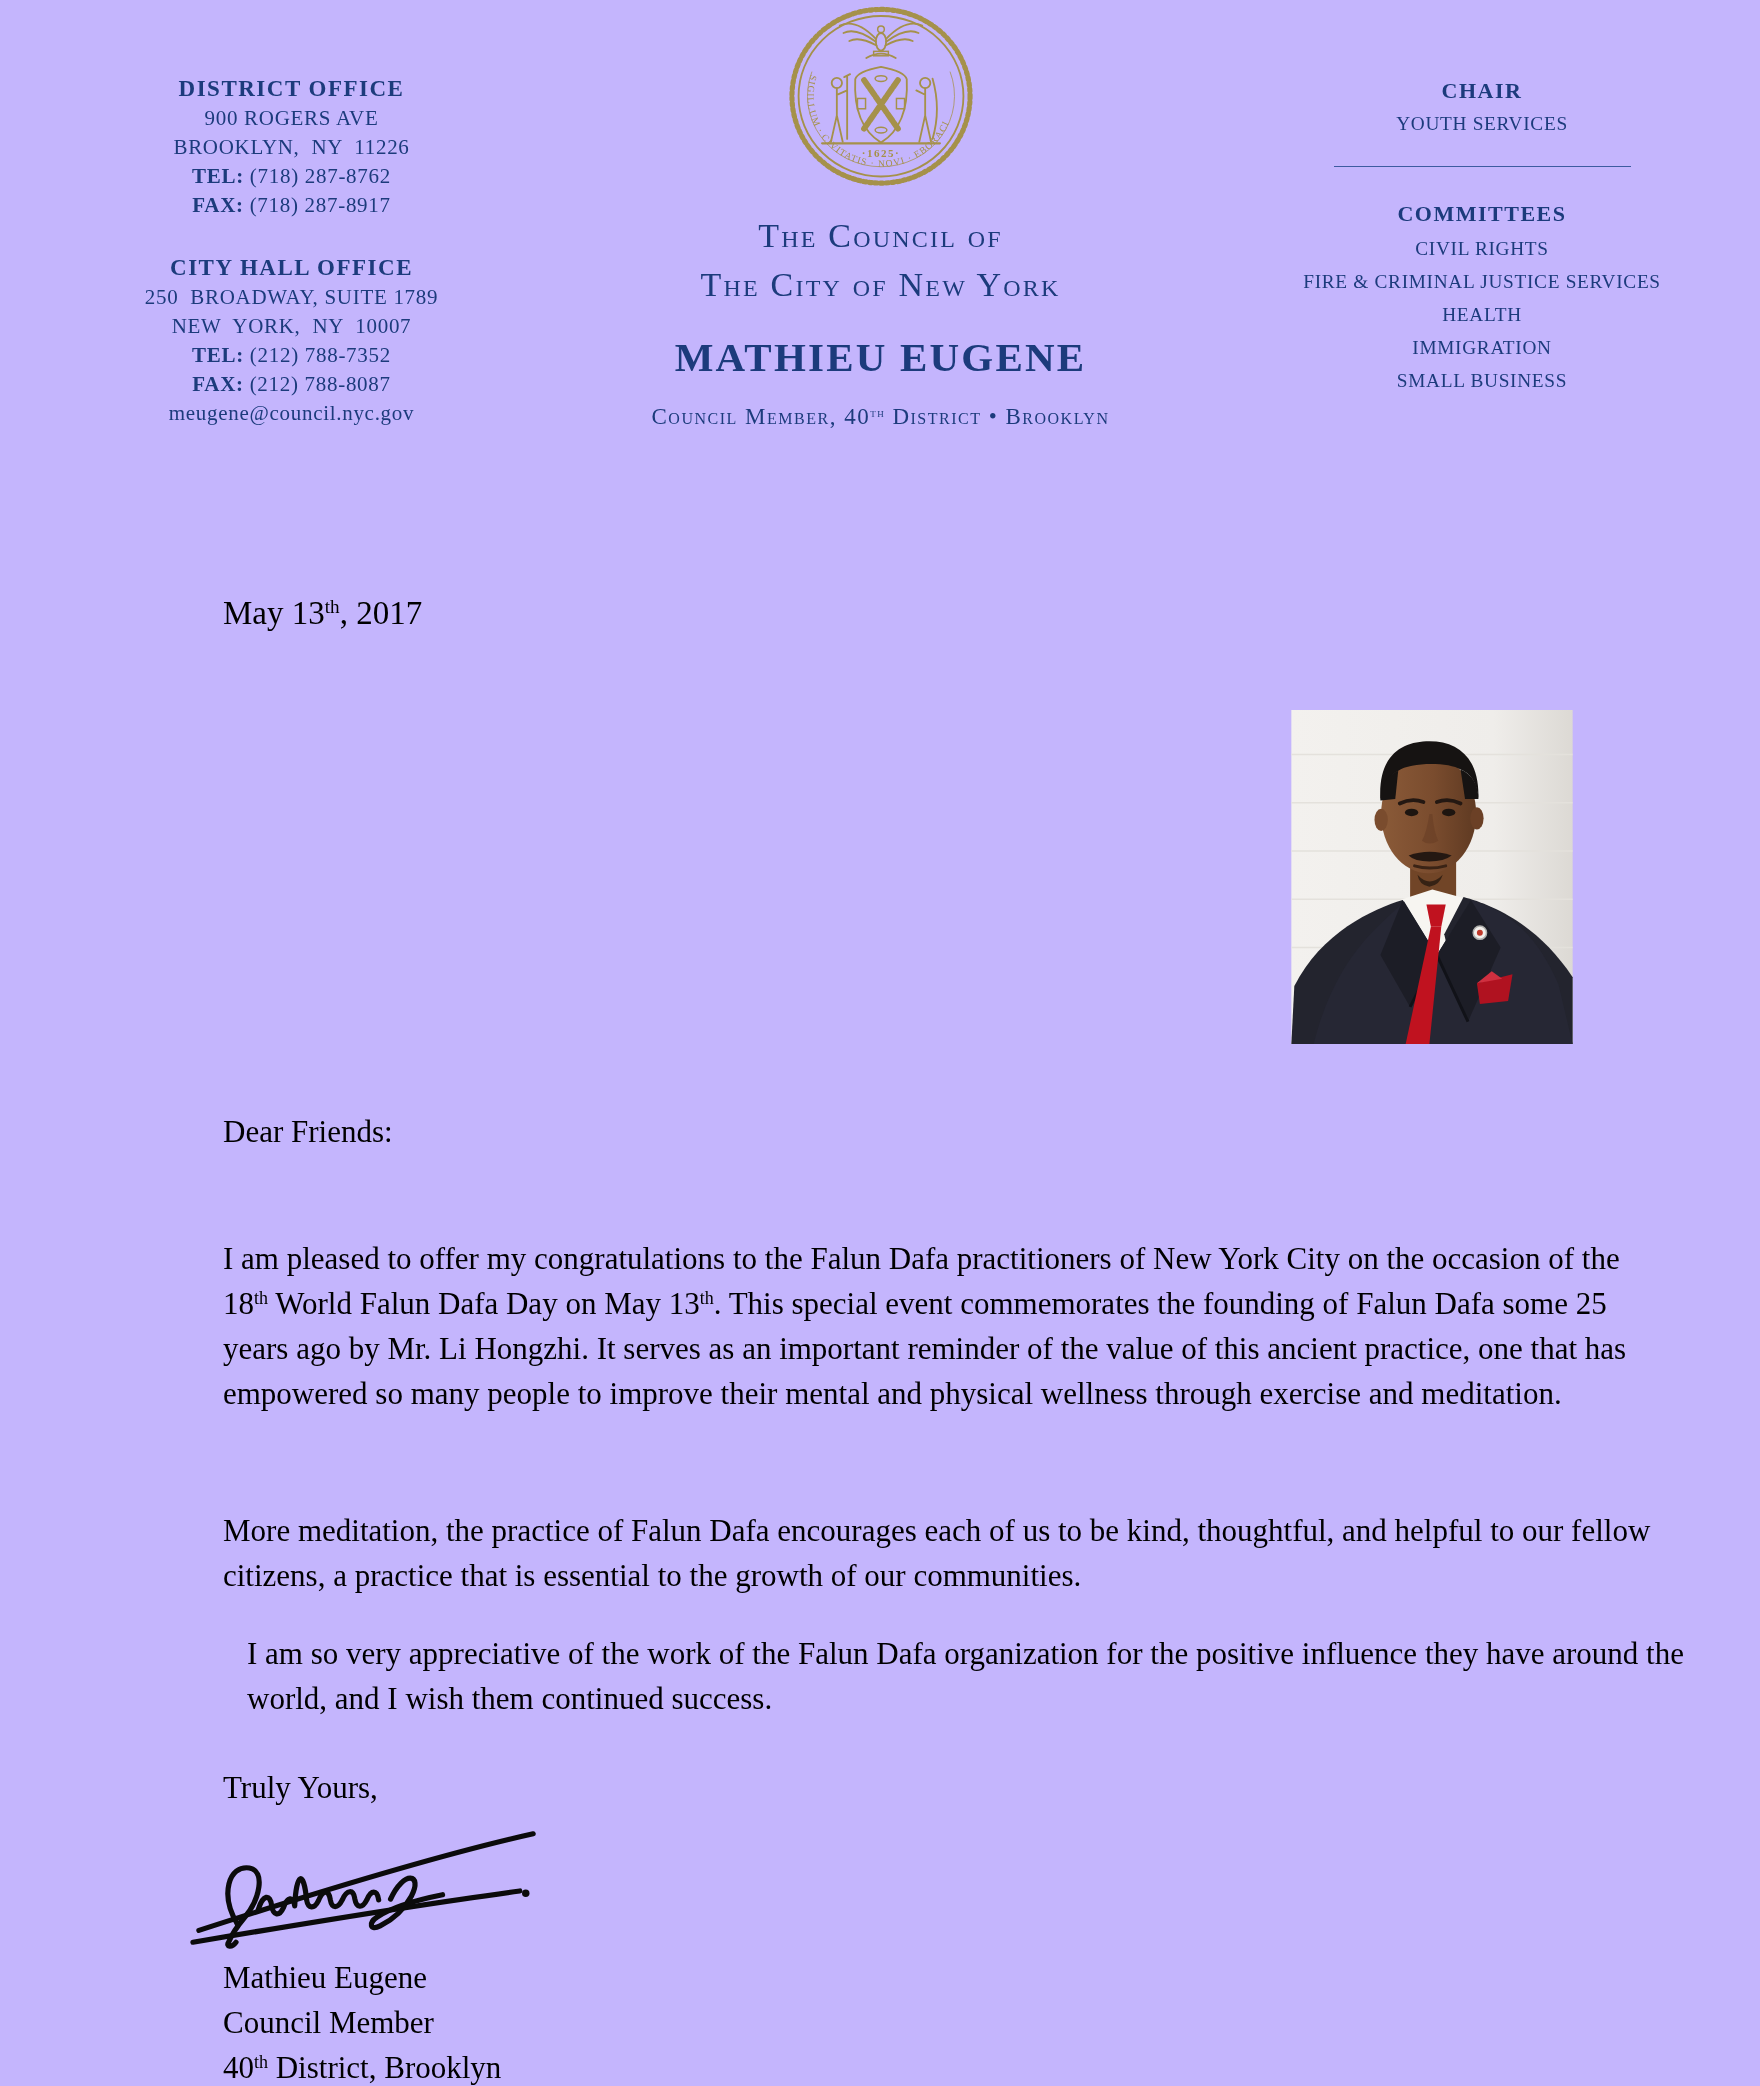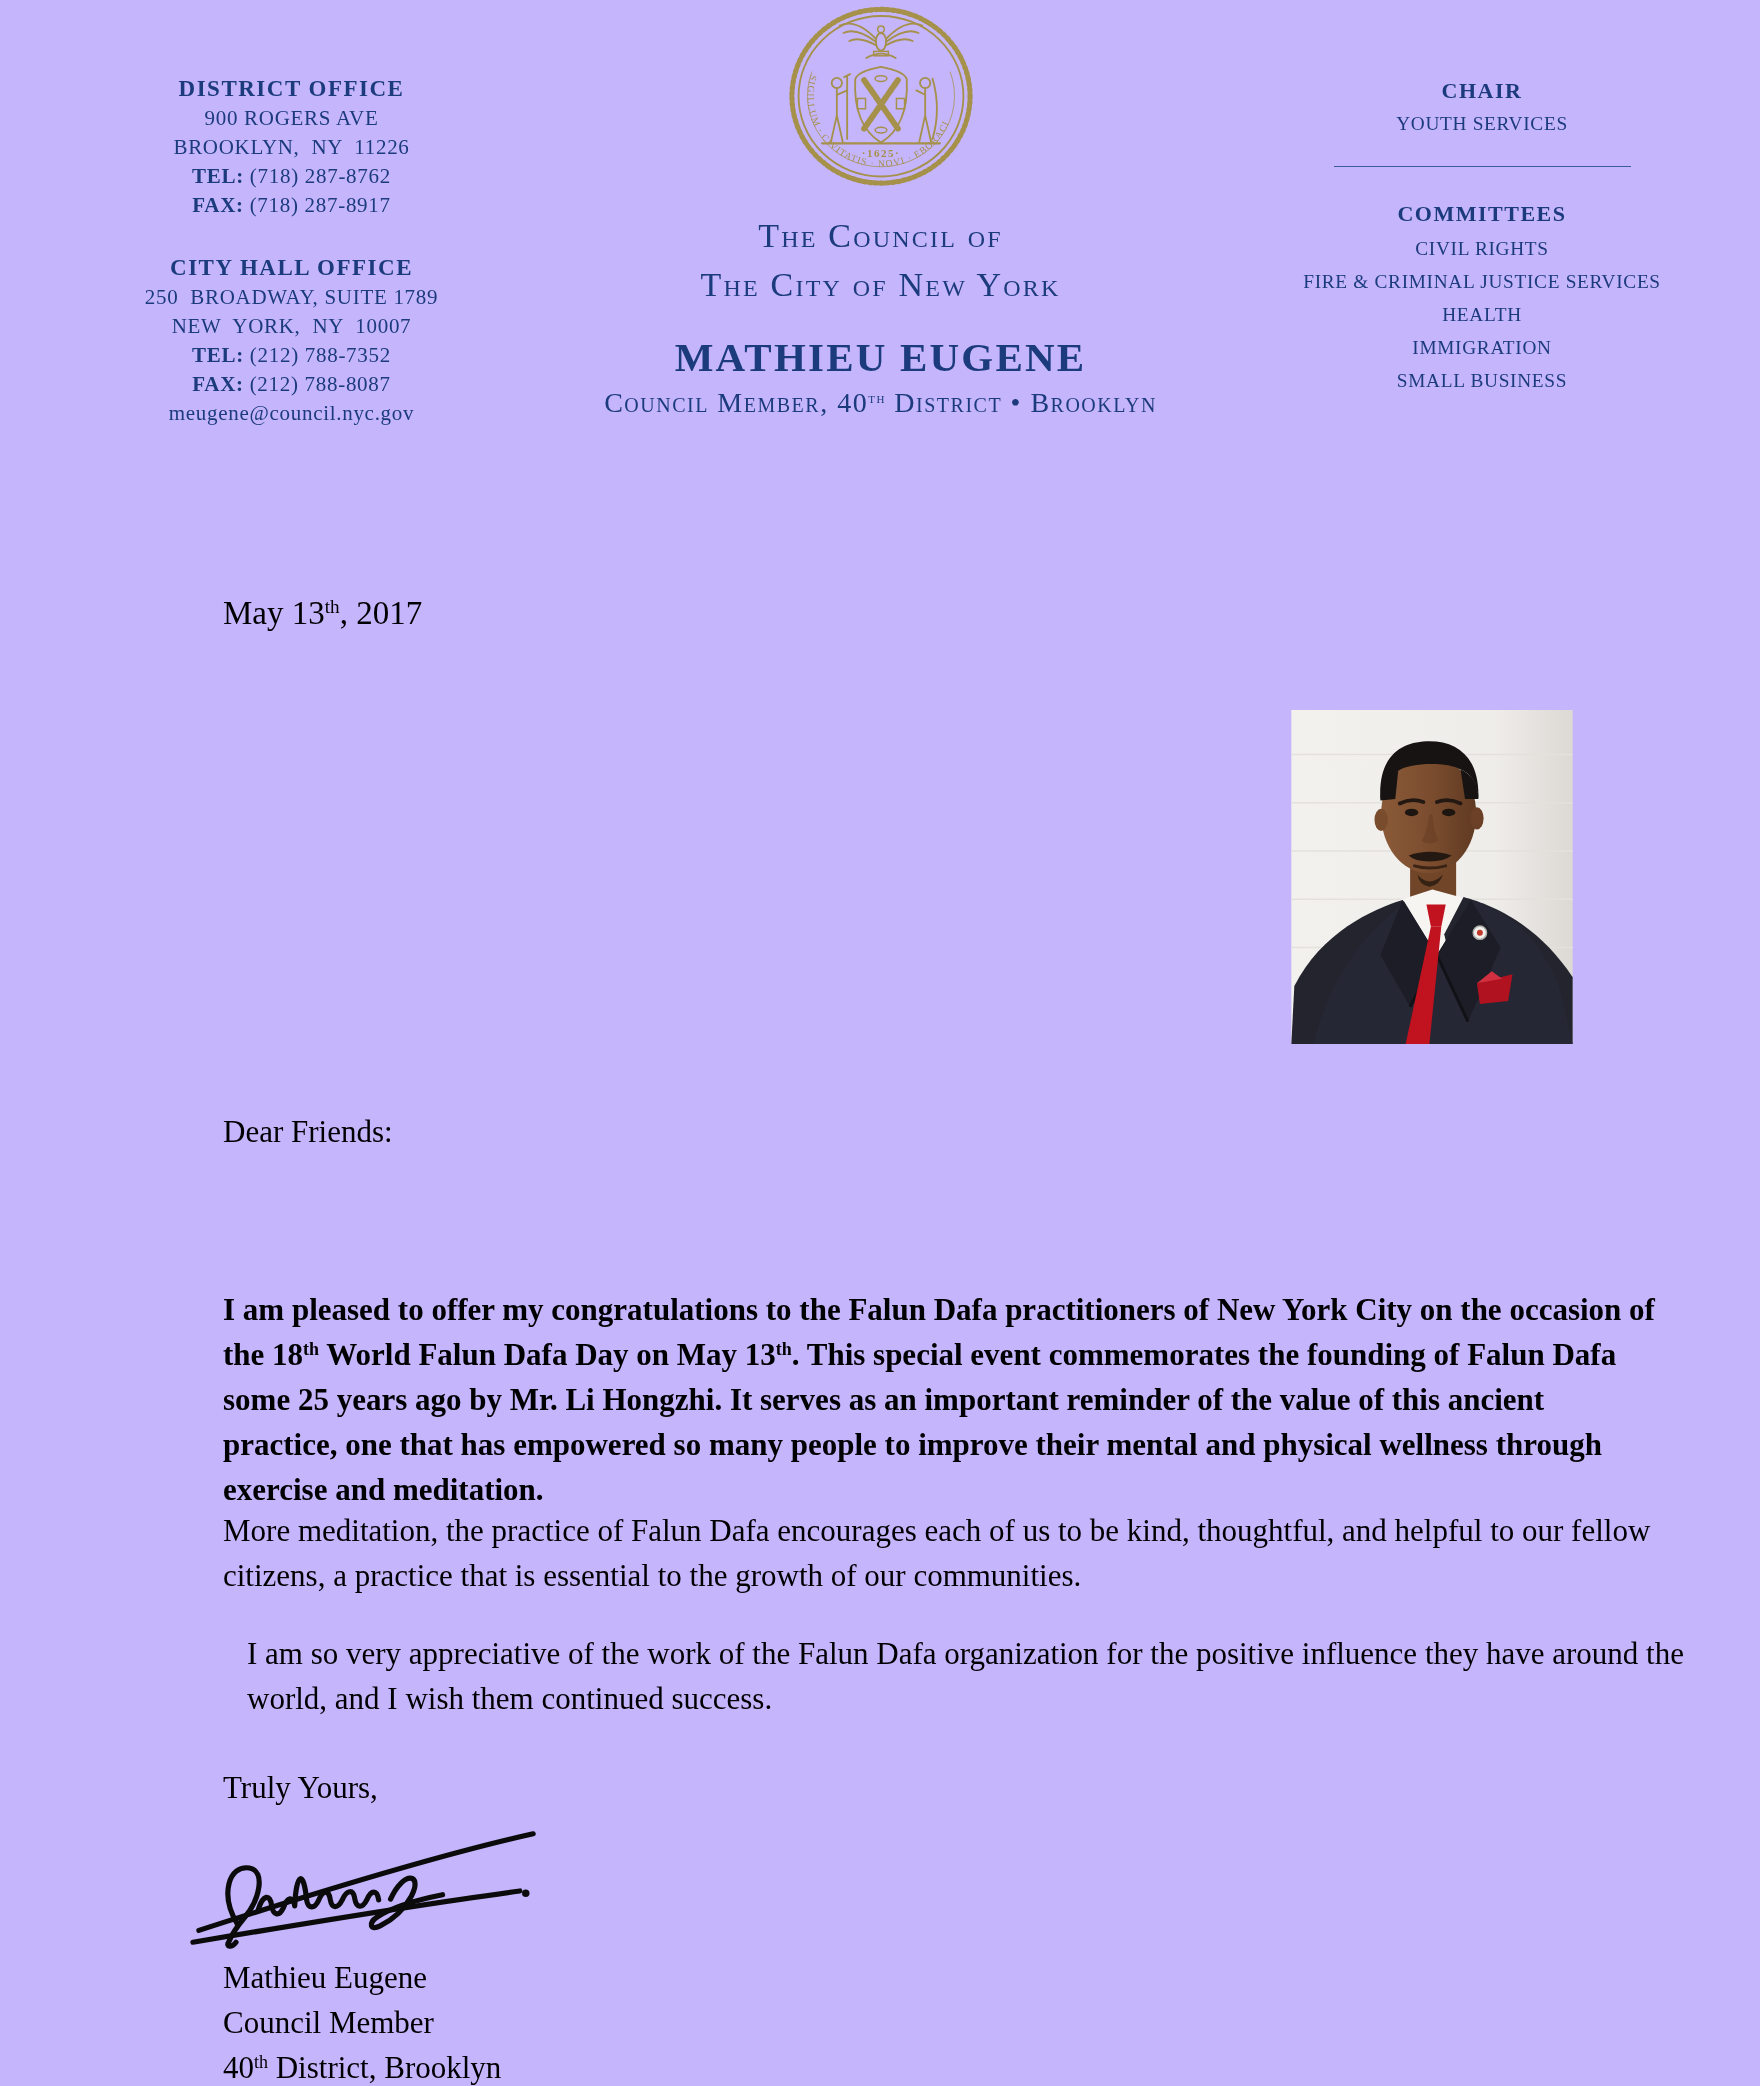--- a/index.html
+++ b/index.html
@@ -39,27 +39,27 @@
   .rb-line{font-size:19.3px;line-height:33px;letter-spacing:0.7px;white-space:nowrap;}
   .rb-committees-title{font-weight:bold;font-size:22px;line-height:37px;letter-spacing:1.5px;margin-top:0;}
   .rb-divider{
     width:297px;border:none;border-top:1.5px solid #3d5ba0;
     margin:26px auto 28px auto;
   }
   .seal-wrap{margin:4.5px auto 0 auto;width:192px;height:184px;}
   .org-line1{font-variant:small-caps;font-size:34px;line-height:39px;letter-spacing:2.2px;margin-top:27px;}
   .org-line2{font-variant:small-caps;font-size:34px;line-height:39px;letter-spacing:2.2px;margin-top:10.4px;}
   .member-name{font-weight:bold;font-size:41px;line-height:46px;letter-spacing:2.2px;margin-top:30px;}
-  .member-title{font-variant:small-caps;font-size:28px;line-height:33px;letter-spacing:1.5px;margin-top:6px;}
+  .member-title{font-variant:small-caps;font-size:23px;line-height:33px;letter-spacing:1.5px;margin-top:20px;}
   
   .date-line{position:absolute;left:223px;top:594px;font-size:33px;line-height:39px;}
   .photo{position:absolute;left:1291px;top:710px;width:282px;height:334px;}
   .salutation{position:absolute;left:223px;top:1109px;font-size:31px;line-height:45px;}
   .para{position:absolute;left:223px;width:1438px;font-size:31px;line-height:45px;text-align:left;}
-  .para-1{top:1256px;font-weight:bold;}
+  .para-1{top:1205px;}
   .para-2{top:1477px;}
   .para-3{top:1600px;margin-left:24px;}
   .closing{position:absolute;left:223px;top:1765px;font-size:31px;line-height:45px;}
   .signature{position:absolute;left:187px;top:1804px;width:364px;height:145px;}
   .signoff{position:absolute;left:223px;top:1955px;font-size:31px;line-height:45px;}
   sup{font-size:58%;line-height:0;vertical-align:baseline;position:relative;top:-0.55em;}
 </style>
 </head>
 <body>
 

